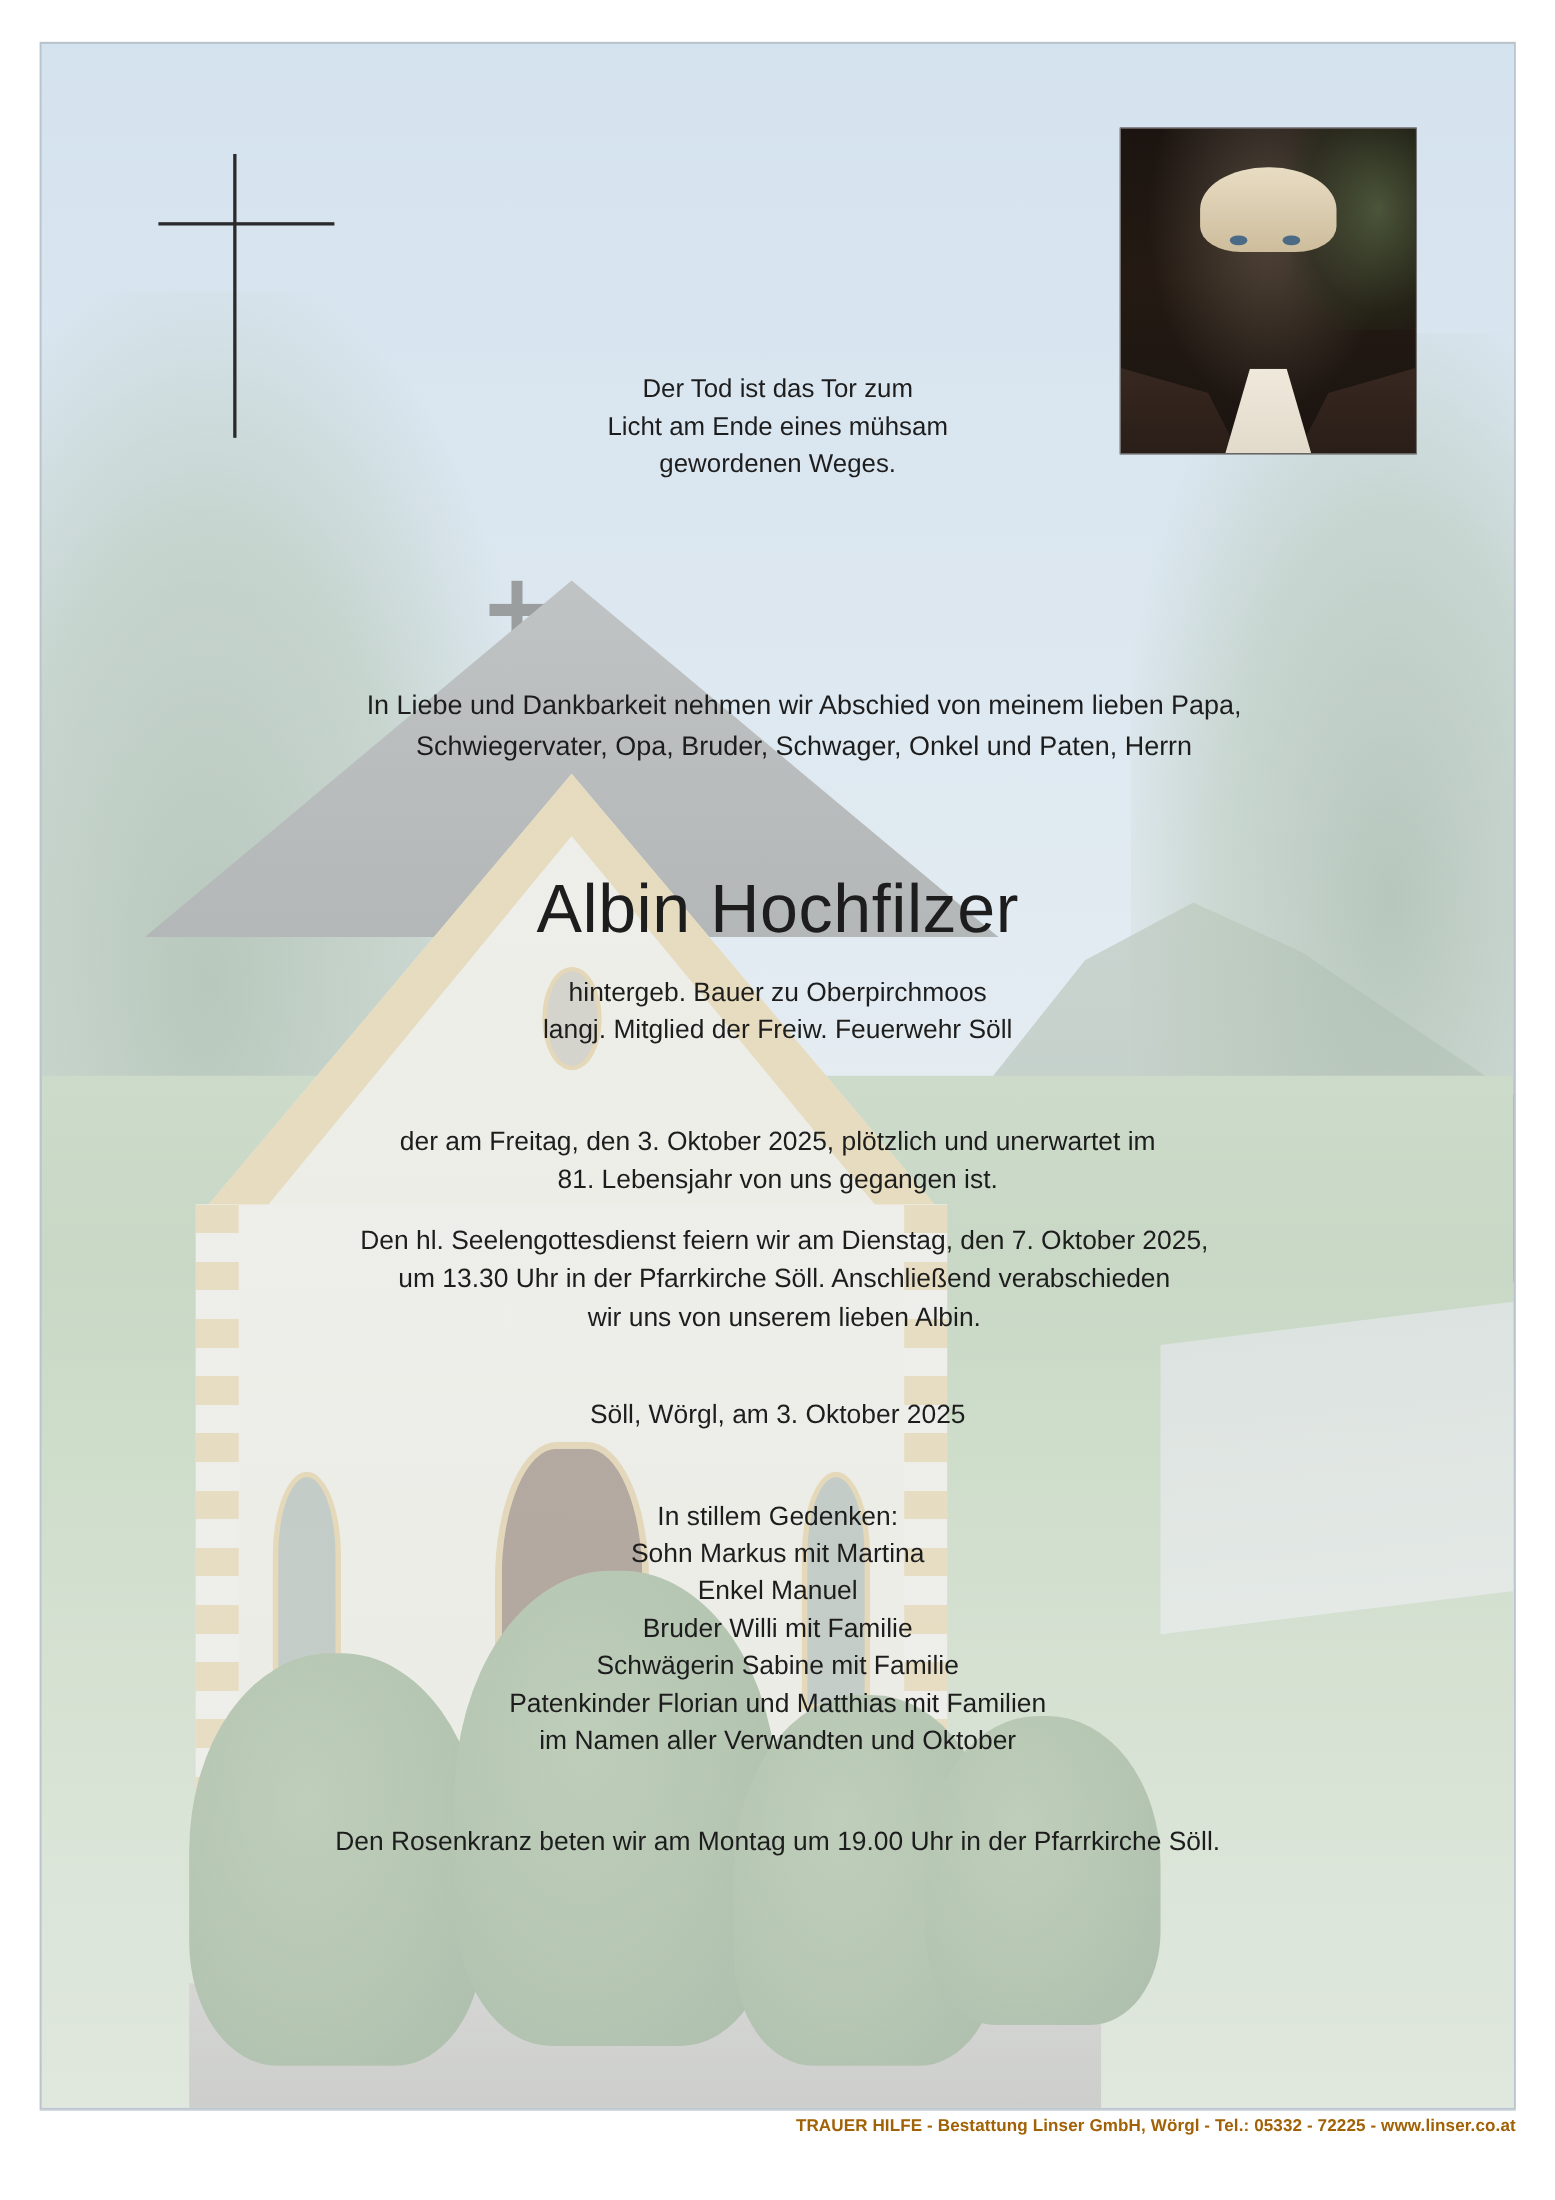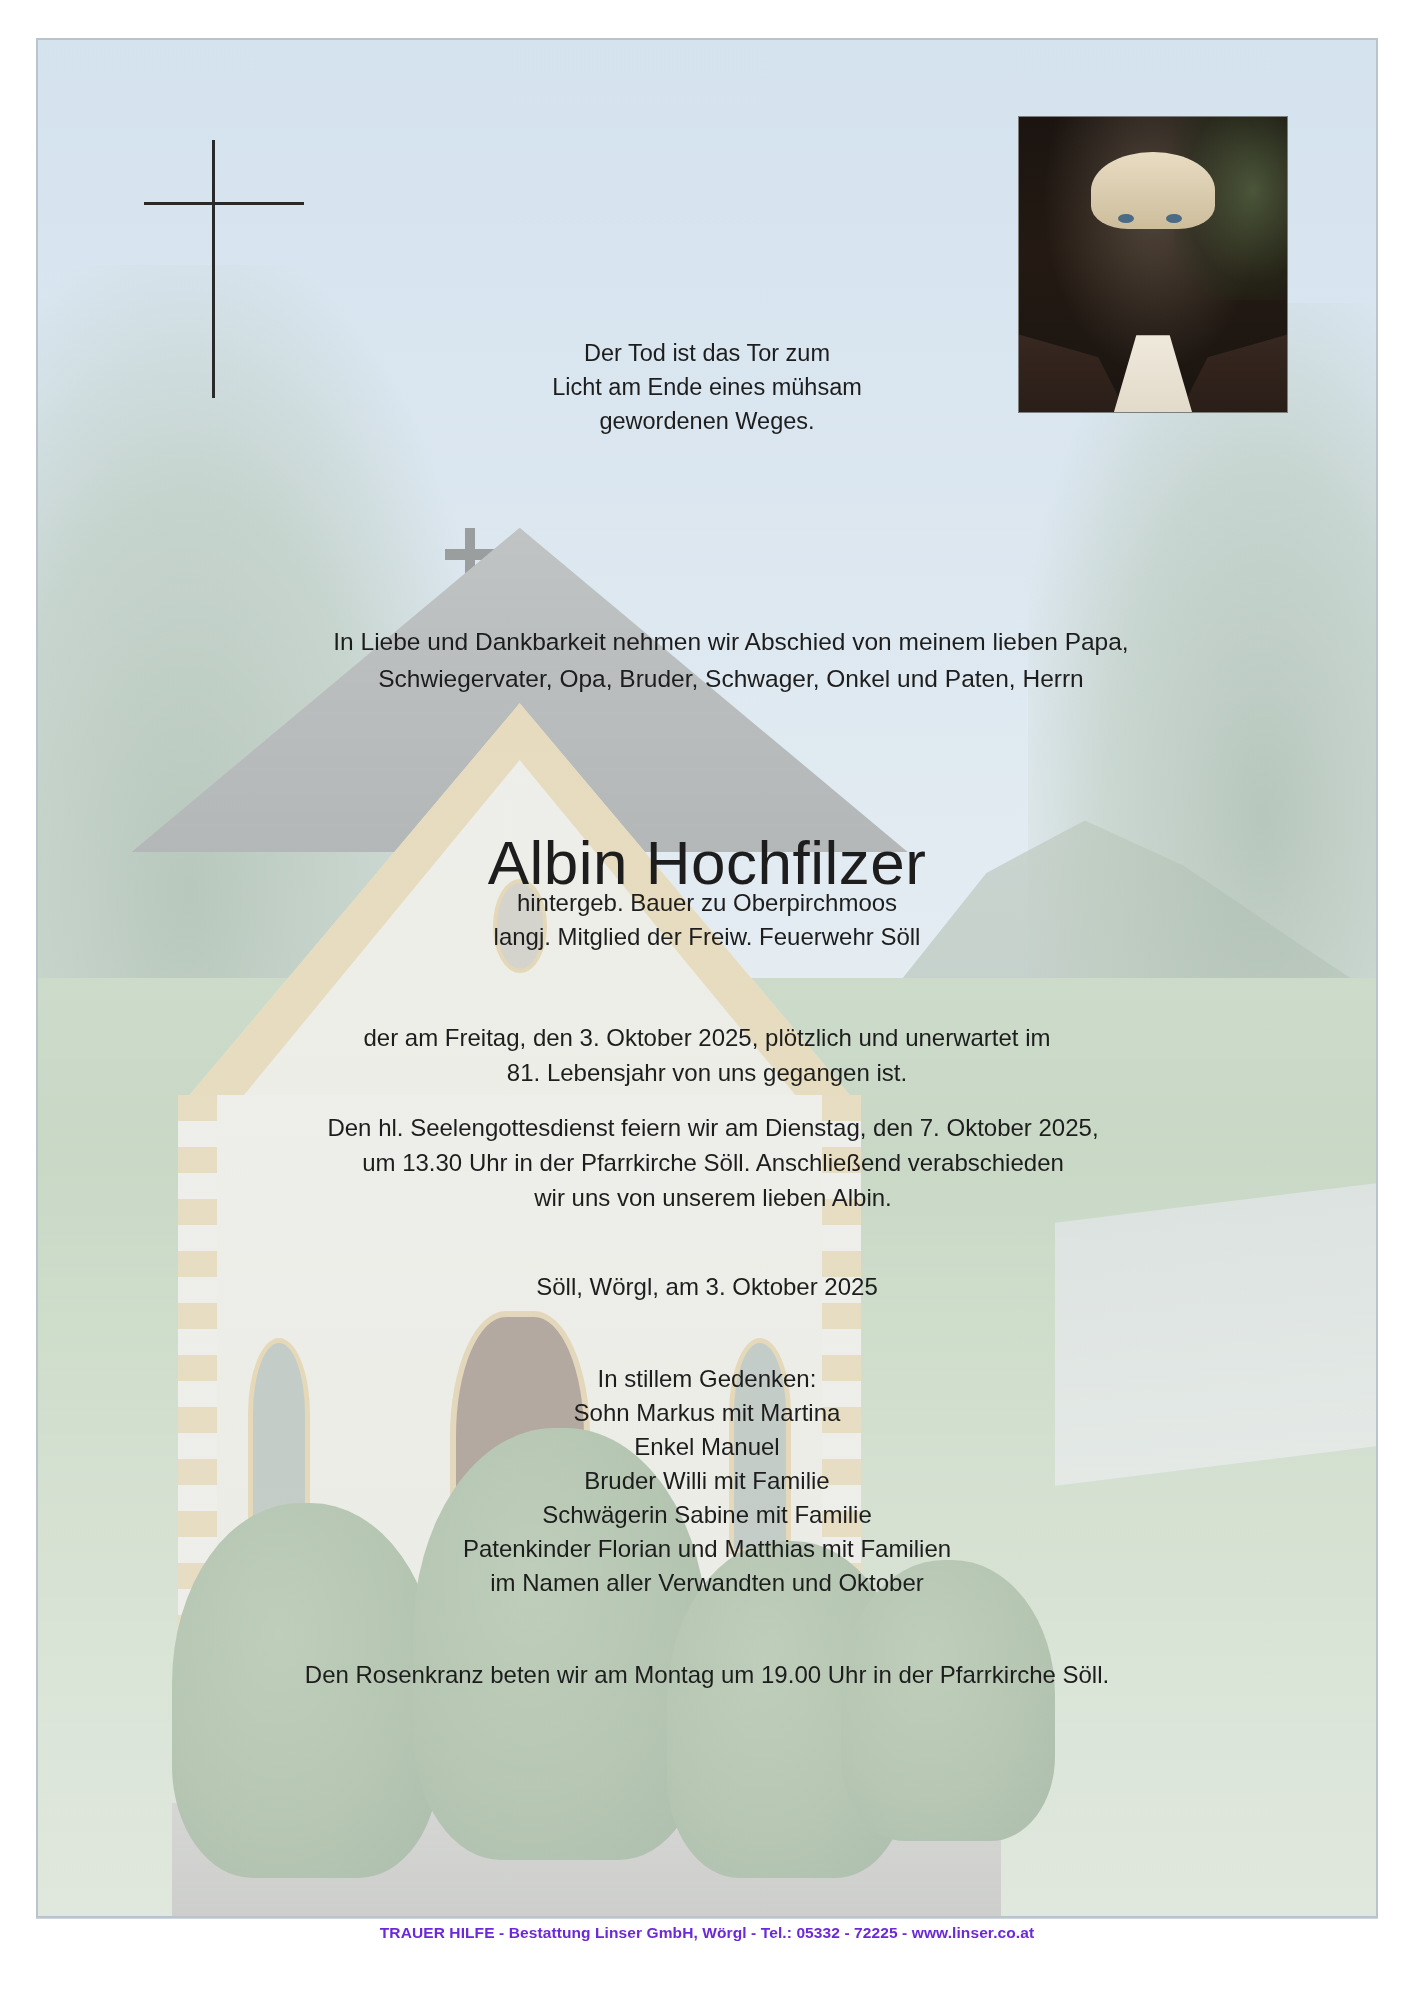--- a/index.html
+++ b/index.html
@@ -349,21 +349,21 @@
     top: 296px;
     font-size: 23.5px;
   }
   .intro {
     top: 584px;
     font-size: 24.5px;
     line-height: 1.5;
     padding-left: 48px;
   }
   .name {
-    top: 778px;
+    top: 742px;
     font-size: 62px;
     letter-spacing: .5px;
   }
   .subtitle {
     top: 846px;
     font-size: 24px;
     line-height: 1.42;
   }
   .death {
     top: 980px;
@@ -394,24 +394,24 @@
     font-size: 24px;
     line-height: 1.46;
   }
   .tx p { margin: 0; }
 
   .footer {
     position: absolute;
     left: 36px;
     right: 36px;
     top: 1924px;
-    text-align: center;
+    text-align: right;
     font-size: 15.5px;
     font-weight: bold;
-    color: #6d28d9;
+    color: #a16207;
     letter-spacing: .1px;
   }
   .footer-rule {
     position: absolute;
     left: 36px;
     right: 36px;
     top: 1918px;
     height: 1px;
     background: #cfd6db;
   }

